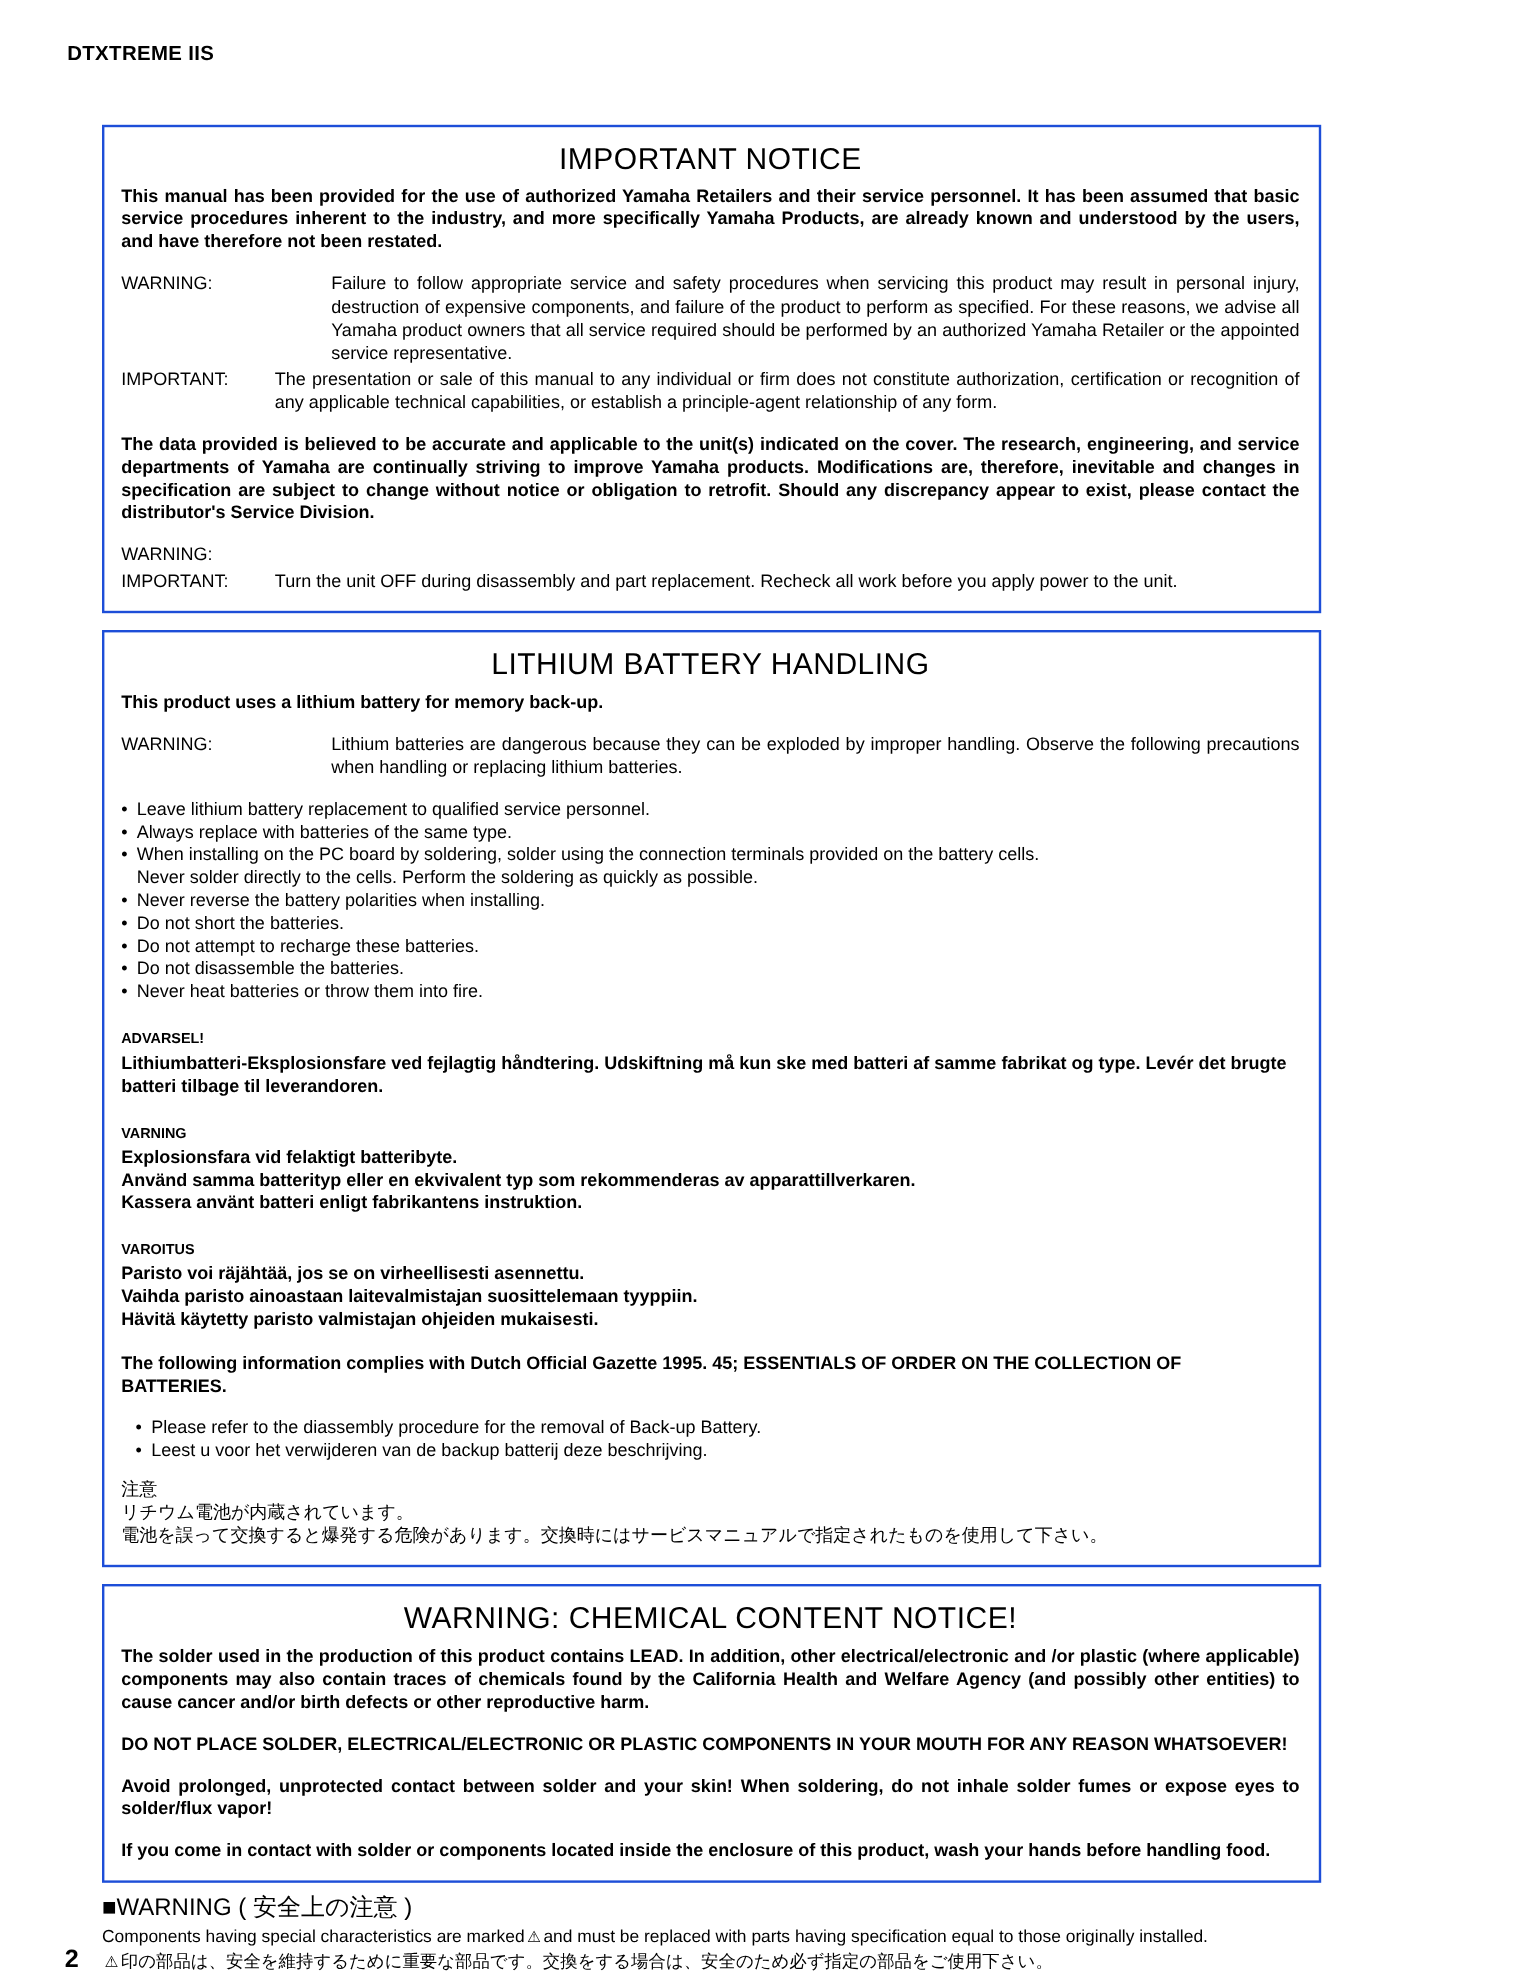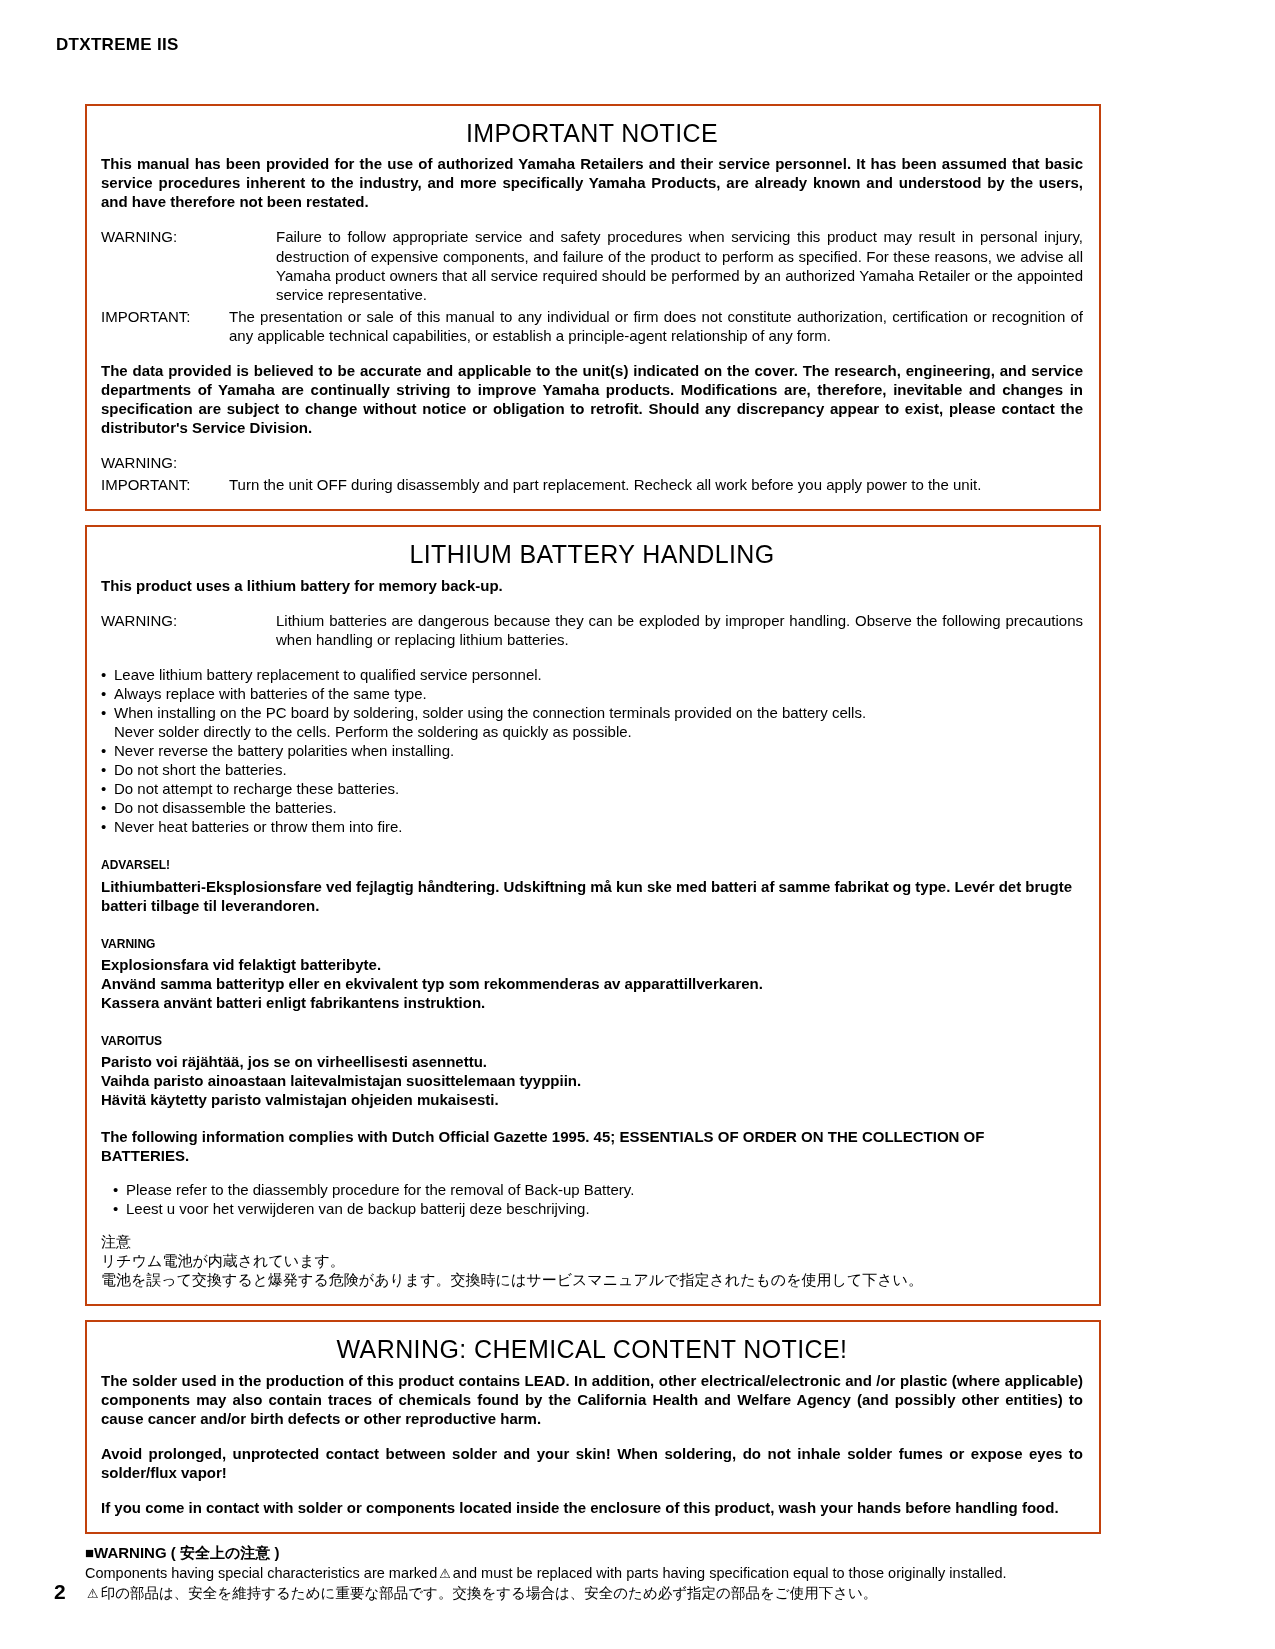--- a/index.html
+++ b/index.html
@@ -19,21 +19,21 @@
   .doc-header {
     font-size: 17px;
     font-weight: 700;
     letter-spacing: 0.3px;
     margin-bottom: 48px;
   }
 
   .box {
     width: 982px;
     margin-left: 29px;
-    border: 2px solid #c2410c;
+    border: 2px solid #1d4ed8;
     padding: 10px 16px 15px 14px;
     background: #fff;
   }
   .mt-box { margin-top: 14px; }
 
   .box-title {
     margin: 2px 0 5px 0;
     text-align: center;
     font-size: 25px;
     font-weight: 400;
@@ -63,21 +63,21 @@
   .dutch-notice { margin-top: 18px; max-width: 930px; }
   .dutch-bullets { margin-top: 14px; margin-left: 12px; }
   .jp-block { margin-top: 14px; }
 
   .footer {
     position: relative;
     margin-left: 29px;
     margin-top: 9px;
     font-size: 14.5px;
   }
-  .footer-heading { font-weight: 700; font-size: 15px; }
+  .footer-heading { font-weight: 400; font-size: 20px; }
   .footer-line { margin-top: 2px; }
   .warn-tri { font-size: 13px; padding: 0 2px; }
   .page-number {
     position: absolute;
     left: -31px;
     bottom: -3px;
     font-size: 21px;
     font-weight: 700;
   }
 </style>
@@ -156,20 +156,21 @@
     <div class="jp-block">
       <div>注意</div>
       <div>リチウム電池が内蔵されています。</div>
       <div>電池を誤って交換すると爆発する危険があります。交換時にはサービスマニュアルで指定されたものを使用して下さい。</div>
     </div>
   </section>
 
   <section class="box mt-box">
     <h1 class="box-title">WARNING: CHEMICAL CONTENT NOTICE!</h1>
     <p class="para">The solder used in the production of this product contains LEAD.  In addition, other electrical/electronic and /or plastic (where applicable) components may also contain traces of chemicals found by the California Health and Welfare Agency (and possibly other entities) to cause cancer and/or birth defects or other reproductive harm.</p>
+    <p class="para mt-lg">DO NOT PLACE SOLDER, ELECTRICAL/ELECTRONIC OR PLASTIC COMPONENTS IN YOUR MOUTH FOR ANY REASON WHATSOEVER!</p>
     <p class="para mt-lg">Avoid prolonged, unprotected contact between solder and your skin!  When soldering, do not inhale solder fumes or expose eyes to solder/flux vapor!</p>
     <p class="para mt-lg">If you come in contact with solder or components located inside the enclosure of this product, wash your hands before handling food.</p>
   </section>
 
   <div class="footer">
     <div class="footer-heading"><span>■</span><span>WARNING ( 安全上の注意 )</span></div>
     <div class="footer-line"><span>Components having special characteristics are marked</span><span class="warn-tri">⚠</span><span>and must be replaced with parts having specification equal to those originally installed.</span></div>
     <div class="footer-line"><span class="warn-tri">⚠</span><span>印の部品は、安全を維持するために重要な部品です。交換をする場合は、安全のため必ず指定の部品をご使用下さい。</span></div>
     <div class="page-number">2</div>
   </div>

